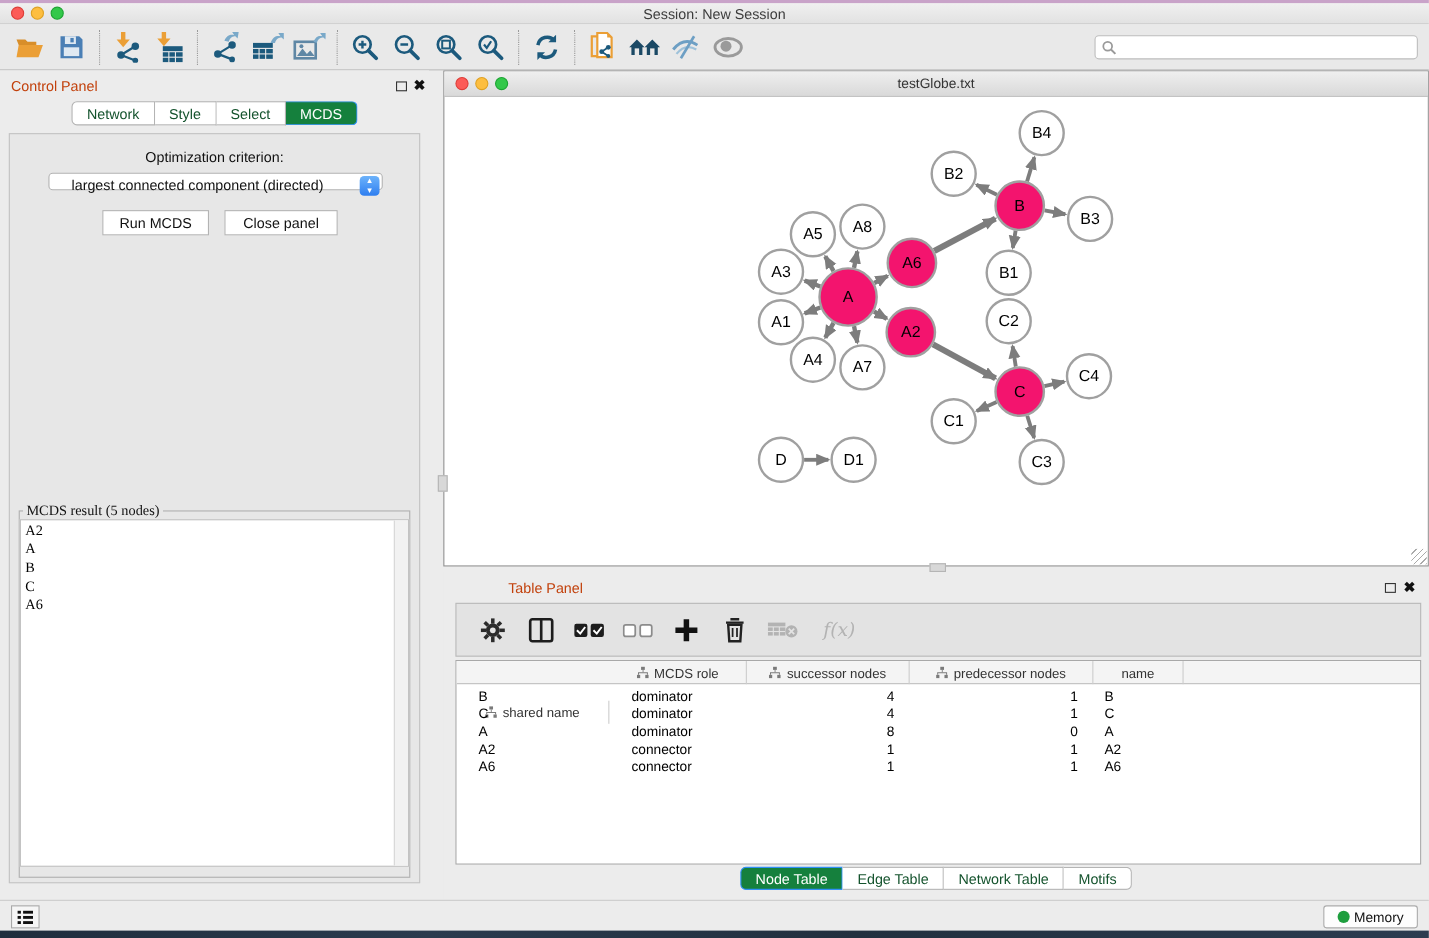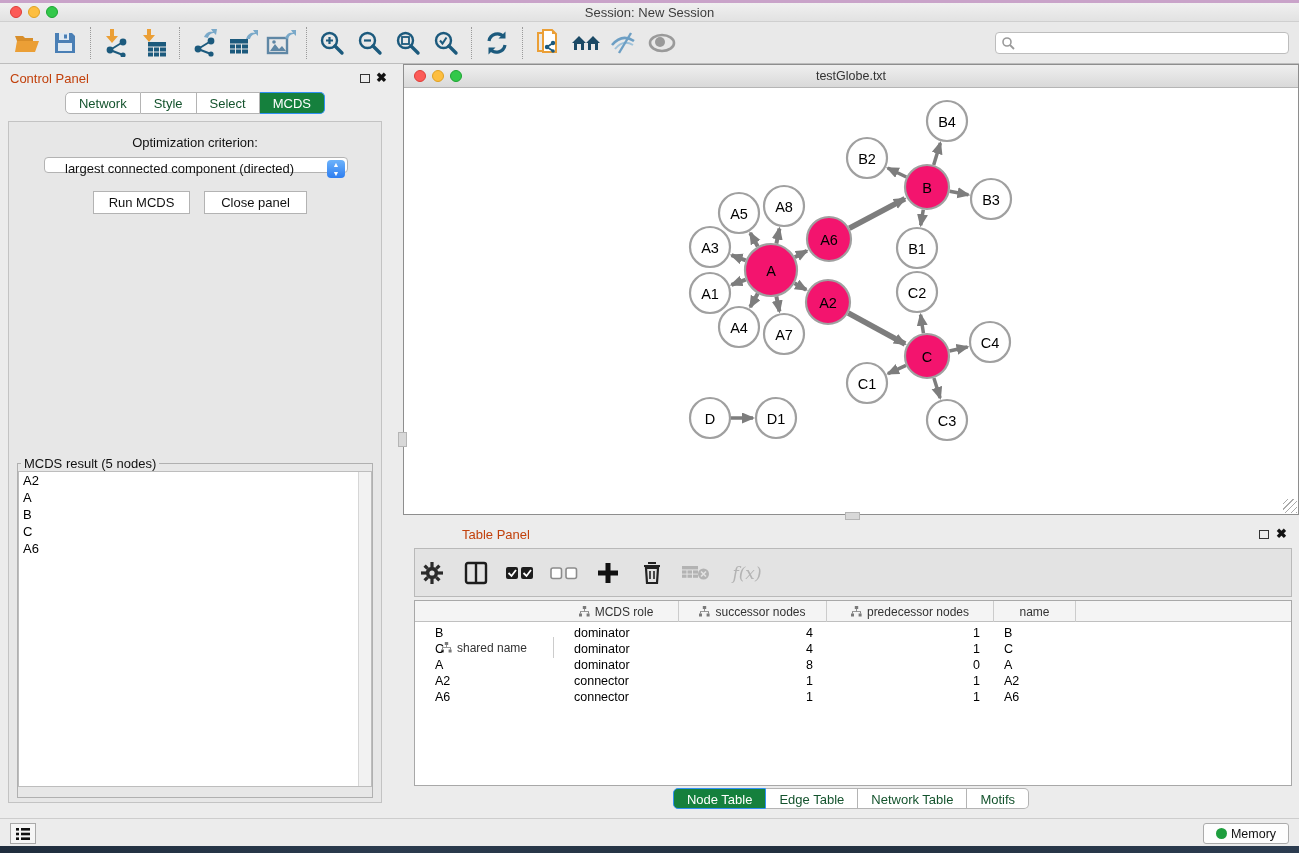--- a/index.html
+++ b/index.html
@@ -38,39 +38,39 @@
   .seg .tab { height:22px; line-height:22px; padding:0 13px; font-size:13px; color:#14532d; background:#fff; border:1px solid #b4b4b4; border-left:none; white-space:nowrap; }
   .seg .tab:first-child { border-left:1px solid #b4b4b4; border-radius:5px 0 0 5px; }
   .seg .tab:last-child { border-radius:0 5px 5px 0; }
   .seg .tab.active { background:#15803d; border-color:#3090f5; color:#fff; }
   #cp-tabs { left:0; top:92px; width:390px; text-align:center; }
   #cp-content { left:8px; top:121px; width:374px; height:682px; background:#e7e7e7; border:1px solid #c3c3c3; }
   #opt-label { position:absolute; left:0; top:13px; width:100%; text-align:center; font-size:13px; color:#111; }
   #criterion { position:absolute; left:35px; top:35px; width:304px; height:16px; background:#fff; border:1px solid #b3b3b3; border-radius:4px; font-size:13px; line-height:22px; padding-left:20px; color:#111; }
   #criterion .stepper { position:absolute; right:2px; top:2px; width:18px; height:18px; border-radius:4px; background:linear-gradient(#6db3fb,#2e7ef0); color:#fff; font-size:7px; line-height:9px; text-align:center; }
   .cp-btn { position:absolute; top:69px; height:23px; background:#fff; border:1px solid #b3b3b3; border-radius:0; font-size:13px; color:#111; text-align:center; line-height:21px; }
-  #mcds-result { position:absolute; left:8px; top:334px; width:356px; height:342px; border:1px solid #b0b0b0; background:#e7e7e7; }
+  #mcds-result { position:absolute; left:8px; top:334px; width:356px; height:342px; border:1px solid #b0b0b0; background:#e7e7e7;font-family:Liberation Serif, serif; }
   #mcds-result legend { font-size:13px; color:#111; margin-left:3px; padding:0 3px; }
   #mcds-list { position:relative; width:100%; height:316px; background:#fff; border:1px solid #bdbdbd; overflow:hidden; }
   #mcds-list .item { font-size:13px; color:#000; padding:1px 0 1px 4px; line-height:15px; }
   #mcds-scroll { position:absolute; right:0; top:0; width:13px; height:100%; background:#f2f2f2; border-left:1px solid #d6d6d6; }
 
   
   #net-window { left:403px; top:64px; width:896px; height:451px; background:#fff; border:1px solid #8e8e8e; }
   #net-titlebar { position:absolute; left:0; top:0; width:100%; height:23px; background:linear-gradient(#efefef,#d9d9d9); border-bottom:1px solid #b5b5b5; }
   #net-title { width:100%; text-align:center; font-size:12.5px; color:#333; line-height:22px; }
   #net-canvas { position:absolute; left:0; top:23px; width:894px; height:426px; }
   #net-grip { position:absolute; right:1px; bottom:1px; width:14px; height:14px;
     background:repeating-linear-gradient(135deg, transparent 0 3px, #aaa 3px 4px); }
   #v-split-handle { left:398px; top:432px; width:9px; height:15px; background:#d8d8d8; border:1px solid #b5b5b5; }
   #h-split-handle { left:845px; top:512px; width:15px; height:8px; background:#d8d8d8; border:1px solid #b5b5b5; }
 
   
   #table-panel { left:403px; top:520px; width:896px; height:298px; background:#ececec; }
-  #tp-toolbar { position:absolute; left:11px; top:28px; width:878px; height:49px; background:#e3e3e3; border:1px solid #b9b9b9; display:flex; align-items:center; gap:14px; padding-left:2px; }
+  #tp-toolbar { position:absolute; left:11px; top:28px; width:878px; height:49px; background:#e3e3e3; border:1px solid #b9b9b9; display:flex; align-items:center; gap:14px; padding-left:18px; }
   .tp-ico { display:flex; align-items:center; justify-content:center; width:30px; height:30px; }
   #fx-ico { font-family:"DejaVu Serif", serif; font-style:italic; font-size:17px; color:#b3b3b3; }
   #tp-table { position:absolute; left:11px; top:80px; width:878px; height:186px; background:#fff; border:1px solid #a8a8a8; overflow:hidden; }
   #tp-header { display:flex; height:21px; background:#f4f4f4; border-bottom:1px solid #c0c0c0; }
   .th { display:flex; align-items:center; justify-content:center; gap:5px; font-size:12px; color:#333; border-right:1px solid #cccccc; height:21px; }
   .tr { display:flex; height:16px; }
   .td { font-size:12.5px; color:#000; line-height:16px; white-space:nowrap; overflow:hidden; }
   #tp-tabs { position:absolute; left:0; top:268px; width:100%; text-align:center; }
   #tp-tabs .tab { height:21px; line-height:21px; }
 

